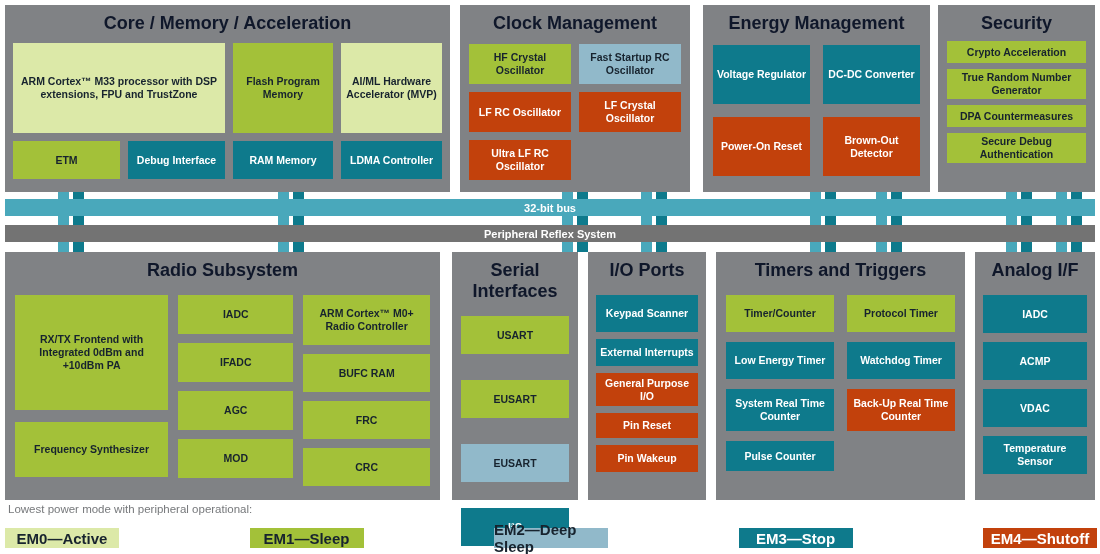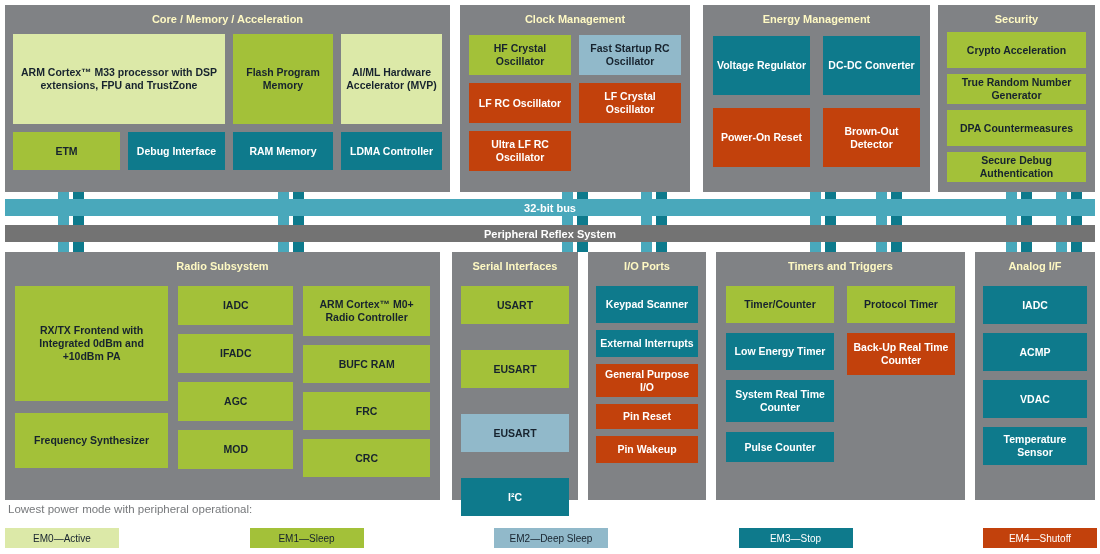--- a/index.html
+++ b/index.html
@@ -2,21 +2,21 @@
 <html><head>
 <meta charset="utf-8">
 <style>
   * { margin:0; padding:0; box-sizing:border-box; }
   body { background:#fff; }
   .stage {
     position:relative; width:1100px; height:554px; background:#fff;
     font-family:"Liberation Sans", sans-serif; overflow:hidden;
   }
   .panel { position:absolute; background:#808285; }
-  .ptitle { color:#fef9c3; font-size:11px; font-weight:bold; text-align:center; padding-top:8px; }
+  .ptitle { color:#0f172a; font-size:18px; font-weight:bold; text-align:center; padding-top:8px; }
   .blk {
     display:flex; align-items:center; justify-content:center; text-align:center;
     font-weight:bold; font-size:10.5px; line-height:1.22; padding:2px 3px; flex-shrink:0;
   }
   .em0 { background:#dce9a8; color:#17232e; }
   .em1 { background:#a3c139; color:#17232e; }
   .em2 { background:#91b9ca; color:#17232e; }
   .em3 { background:#0e7a8c; color:#fff; }
   .em4 { background:#c2410c; color:#fff; }
 
@@ -42,40 +42,40 @@
   .radio-c1 { flex:1.33; display:flex; flex-direction:column; gap:12px; }
   .radio-c2 { flex:1;    display:flex; flex-direction:column; gap:9px; }
   .radio-c3 { flex:1.1;  display:flex; flex-direction:column; gap:9px; }
 
   .serial-col { display:flex; flex-direction:column; gap:26px; margin:14px 9px; }
   .io-col     { display:flex; flex-direction:column; gap:7px;  margin:14px 8px; }
   .timers-row { display:flex; gap:13px; margin:14px 10px; }
   .timers-col { flex:1; display:flex; flex-direction:column; gap:10px; }
   .analog-col { display:flex; flex-direction:column; gap:9px; margin:14px 8px; }
 
-  .h22{height:36px}.h25{height:25px}.h27{height:27px}.h30{height:30px}.h33{height:33px}
+  .h22{height:22px}.h25{height:25px}.h27{height:27px}.h30{height:30px}.h33{height:33px}
   .h37{height:37px}.h38{height:38px}.h39{height:39px}.h42{height:42px}
   .h50{height:50px}.h55{height:55px}.h115{height:115px}
 
   
   .bus {
     position:absolute; left:5px; width:1090px; height:17px; z-index:2;
     display:flex; align-items:center; justify-content:center;
     color:#fff; font-weight:bold; font-size:11px;
   }
   .bus32  { top:199px; background:#49a8bb; }
   .busprs { top:225px; background:#737373; }
   .vconn { position:absolute; top:192px; height:60px; width:11px; z-index:1; }
   .vc-l { background:#49a8bb; }
   .vc-d { background:#0e7a8c; }
 
   
   .legend-caption { position:absolute; left:8px; top:503px; font-size:11.5px; color:#76787b; }
   .legend-row { position:absolute; left:5px; top:528px; width:1092px; display:flex; justify-content:space-between; }
-  .lg { width:114px; height:20px; display:flex; align-items:center; justify-content:center; font-size:10px; font-weight:normal; }
+  .lg { width:114px; height:20px; display:flex; align-items:center; justify-content:center; font-size:15px; font-weight:bold; }
 </style>
 </head>
 <body>
 
 <div class="stage">
 
   <div class="vconn vc-l" style="left:58px"></div>
   <div class="vconn vc-d" style="left:73px"></div>
   <div class="vconn vc-l" style="left:278px"></div>
   <div class="vconn vc-d" style="left:293px"></div>
@@ -190,20 +190,21 @@
     <h2 class="ptitle">Timers and Triggers</h2>
     <div class="timers-row">
       <div class="timers-col">
         <div class="blk em1 h37">Timer/Counter</div>
         <div class="blk em3 h37">Low Energy Timer</div>
         <div class="blk em3 h42">System Real Time Counter</div>
         <div class="blk em3 h30">Pulse Counter</div>
       </div>
       <div class="timers-col">
         <div class="blk em1 h37">Protocol Timer</div>
+        <div class="blk em3 h37">Watchdog Timer</div>
         <div class="blk em4 h42">Back-Up Real Time Counter</div>
       </div>
     </div>
   </section>
 
   <section class="panel p-analog">
     <h2 class="ptitle">Analog I/F</h2>
     <div class="analog-col">
       <div class="blk em3 h38">IADC</div>
       <div class="blk em3 h38">ACMP</div>

